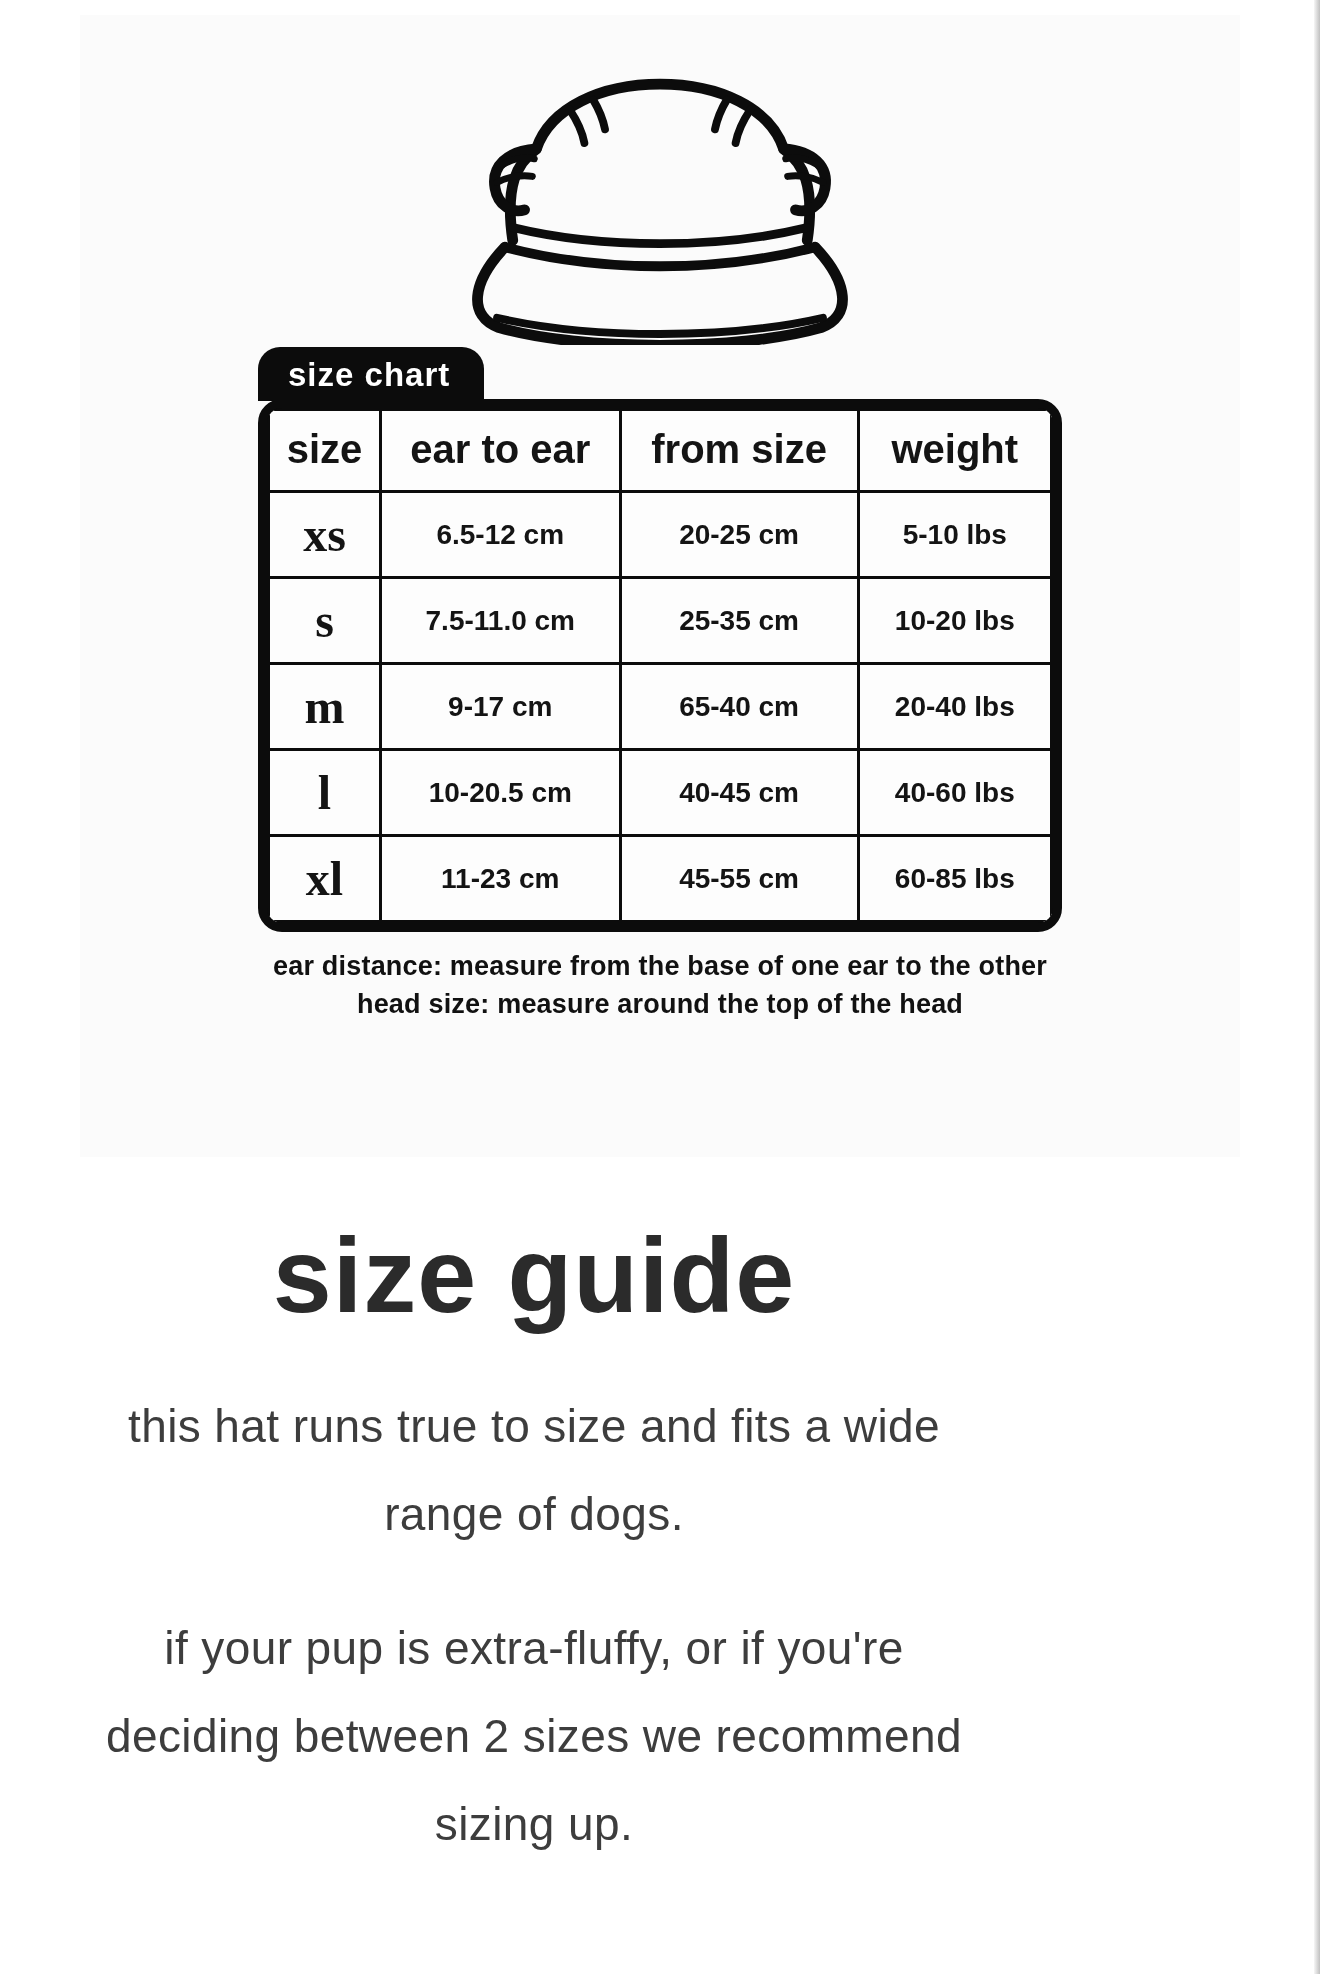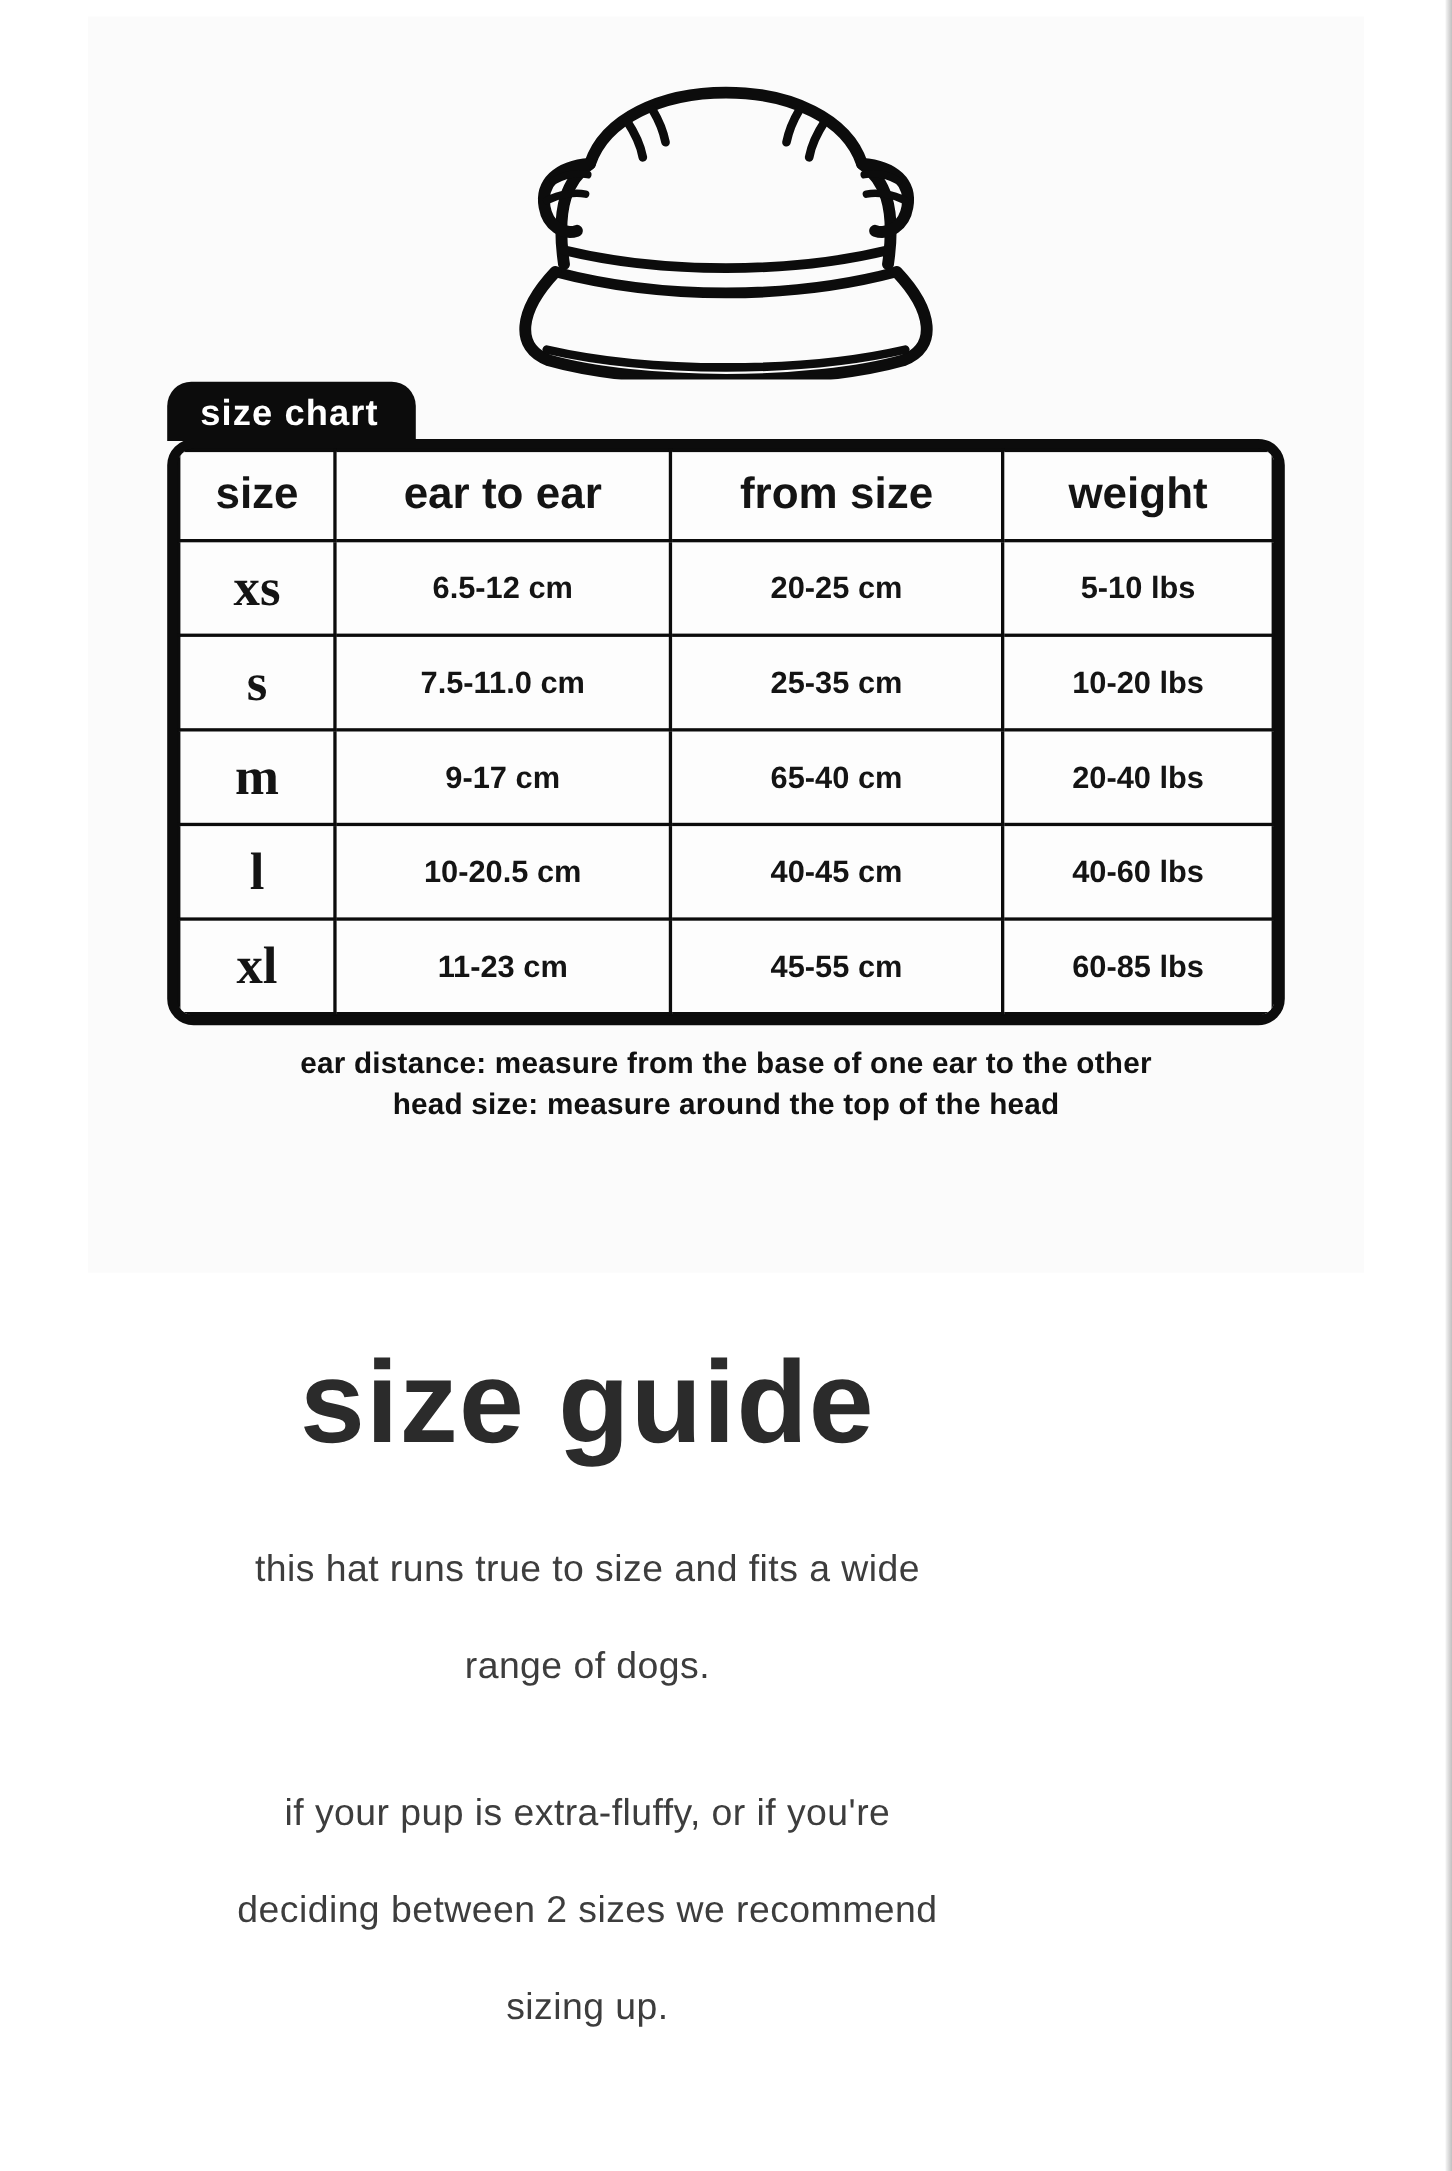--- a/index.html
+++ b/index.html
@@ -18,21 +18,21 @@
     width: 1160px; height: 1142px;
     background: #fbfbfb;
   }
   .hat-wrap {
     width: 432px;
     margin: 24px auto 0;
   }
   .hat-wrap svg { display: block; width: 100%; height: auto; }
 
   .chart-area {
-    width: 1016px;
+    width: 804px;
     margin: 0 auto;
   }
   .tab {
     display: inline-block;
     background: #0c0c0c;
     color: #ffffff;
     font-size: 33px;
     font-weight: bold;
     letter-spacing: 1px;
     padding: 9px 34px 7px 30px;
@@ -97,21 +97,21 @@
   }
   .guide h1 {
     margin-top: 58px;
     font-size: 106px;
     font-weight: 800;
     letter-spacing: 1px;
     color: #2b2b2b;
   }
   .guide p {
     margin-top: 46px;
-    font-size: 34px;
+    font-size: 46px;
     font-weight: 300;
     line-height: 88px;
     color: #3d3d3d;
     letter-spacing: 0.4px;
   }
 
   
   .scrollbar {
     position: absolute;
     right: 0; top: 0;

